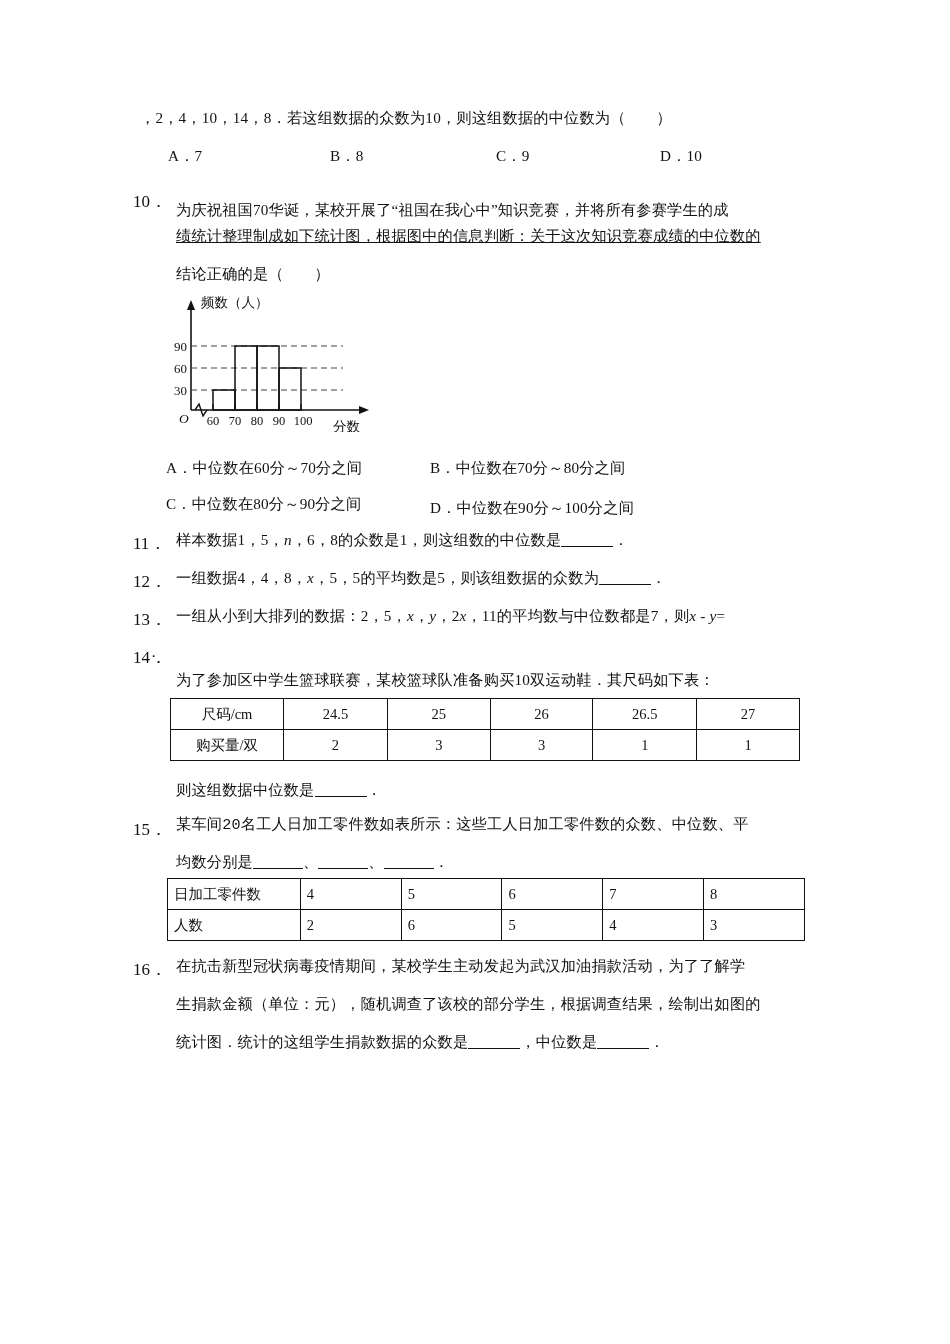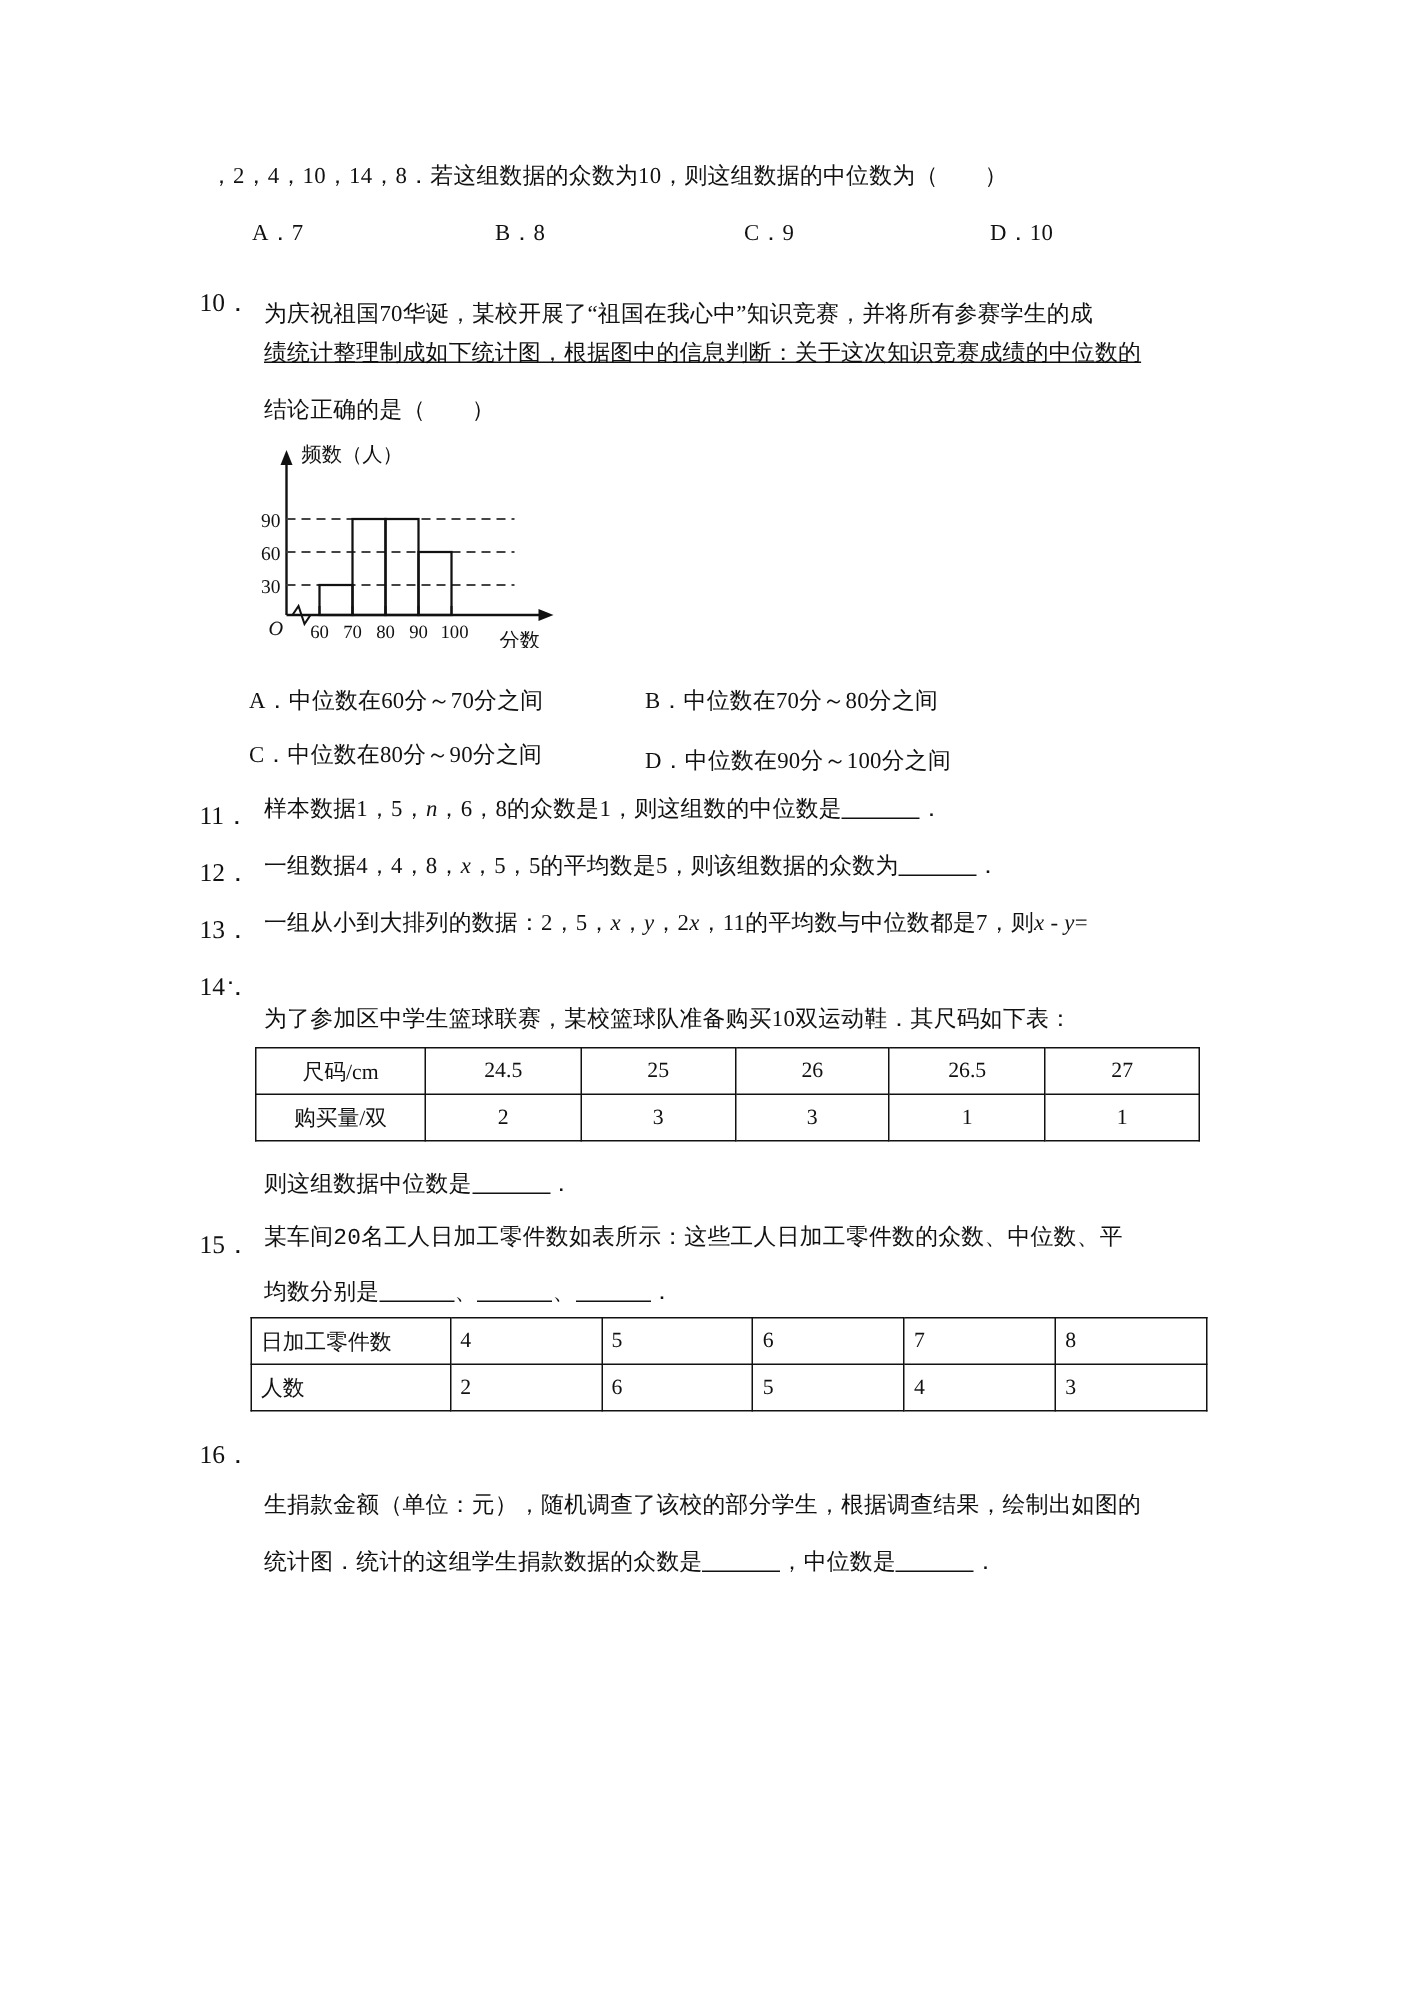--- a/index.html
+++ b/index.html
@@ -203,16 +203,17 @@
         <td class="val">2</td>
         <td class="val">6</td>
         <td class="val">5</td>
         <td class="val">4</td>
         <td class="val">3</td>
       </tr>
     </tbody>
   </table>
 
   <div class="num-label" style="left:133px; top:958px;">16．</div>
+  <div class="ln" style="left:176px; top:958px;">在抗击新型冠状病毒疫情期间，某校学生主动发起为武汉加油捐款活动，为了了解学</div>
   <div class="ln" style="left:176px; top:996px;">生捐款金额（单位：元），随机调查了该校的部分学生，根据调查结果，绘制出如图的</div>
   <div class="ln" style="left:176px; top:1034px;"><span>统计图．统计的这组学生捐款数据的众数是</span><span class="blank"></span><span>，中位数是</span><span class="blank"></span><span>．</span></div>
 
 </div>
 
 </body></html>

